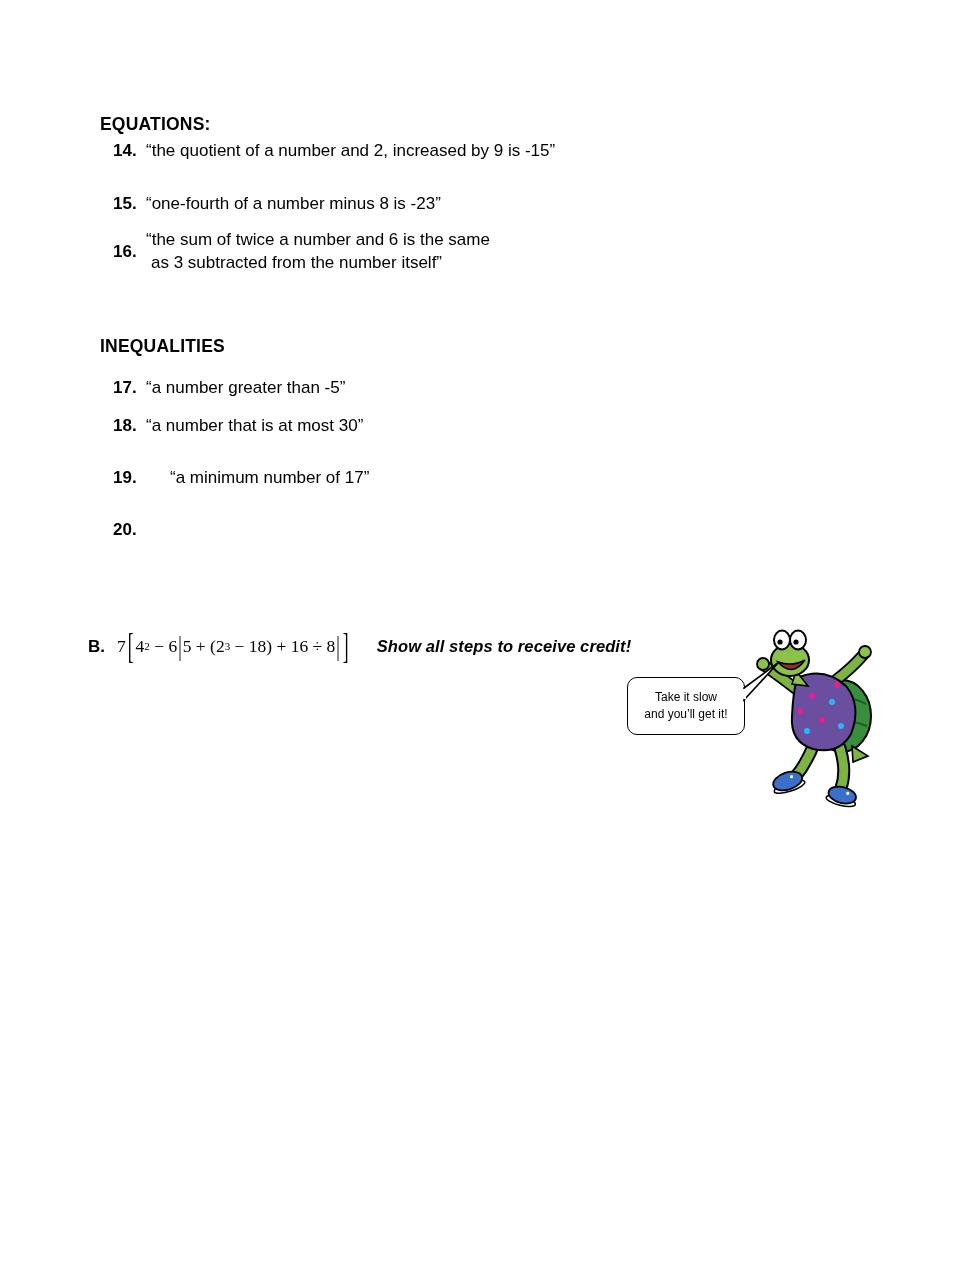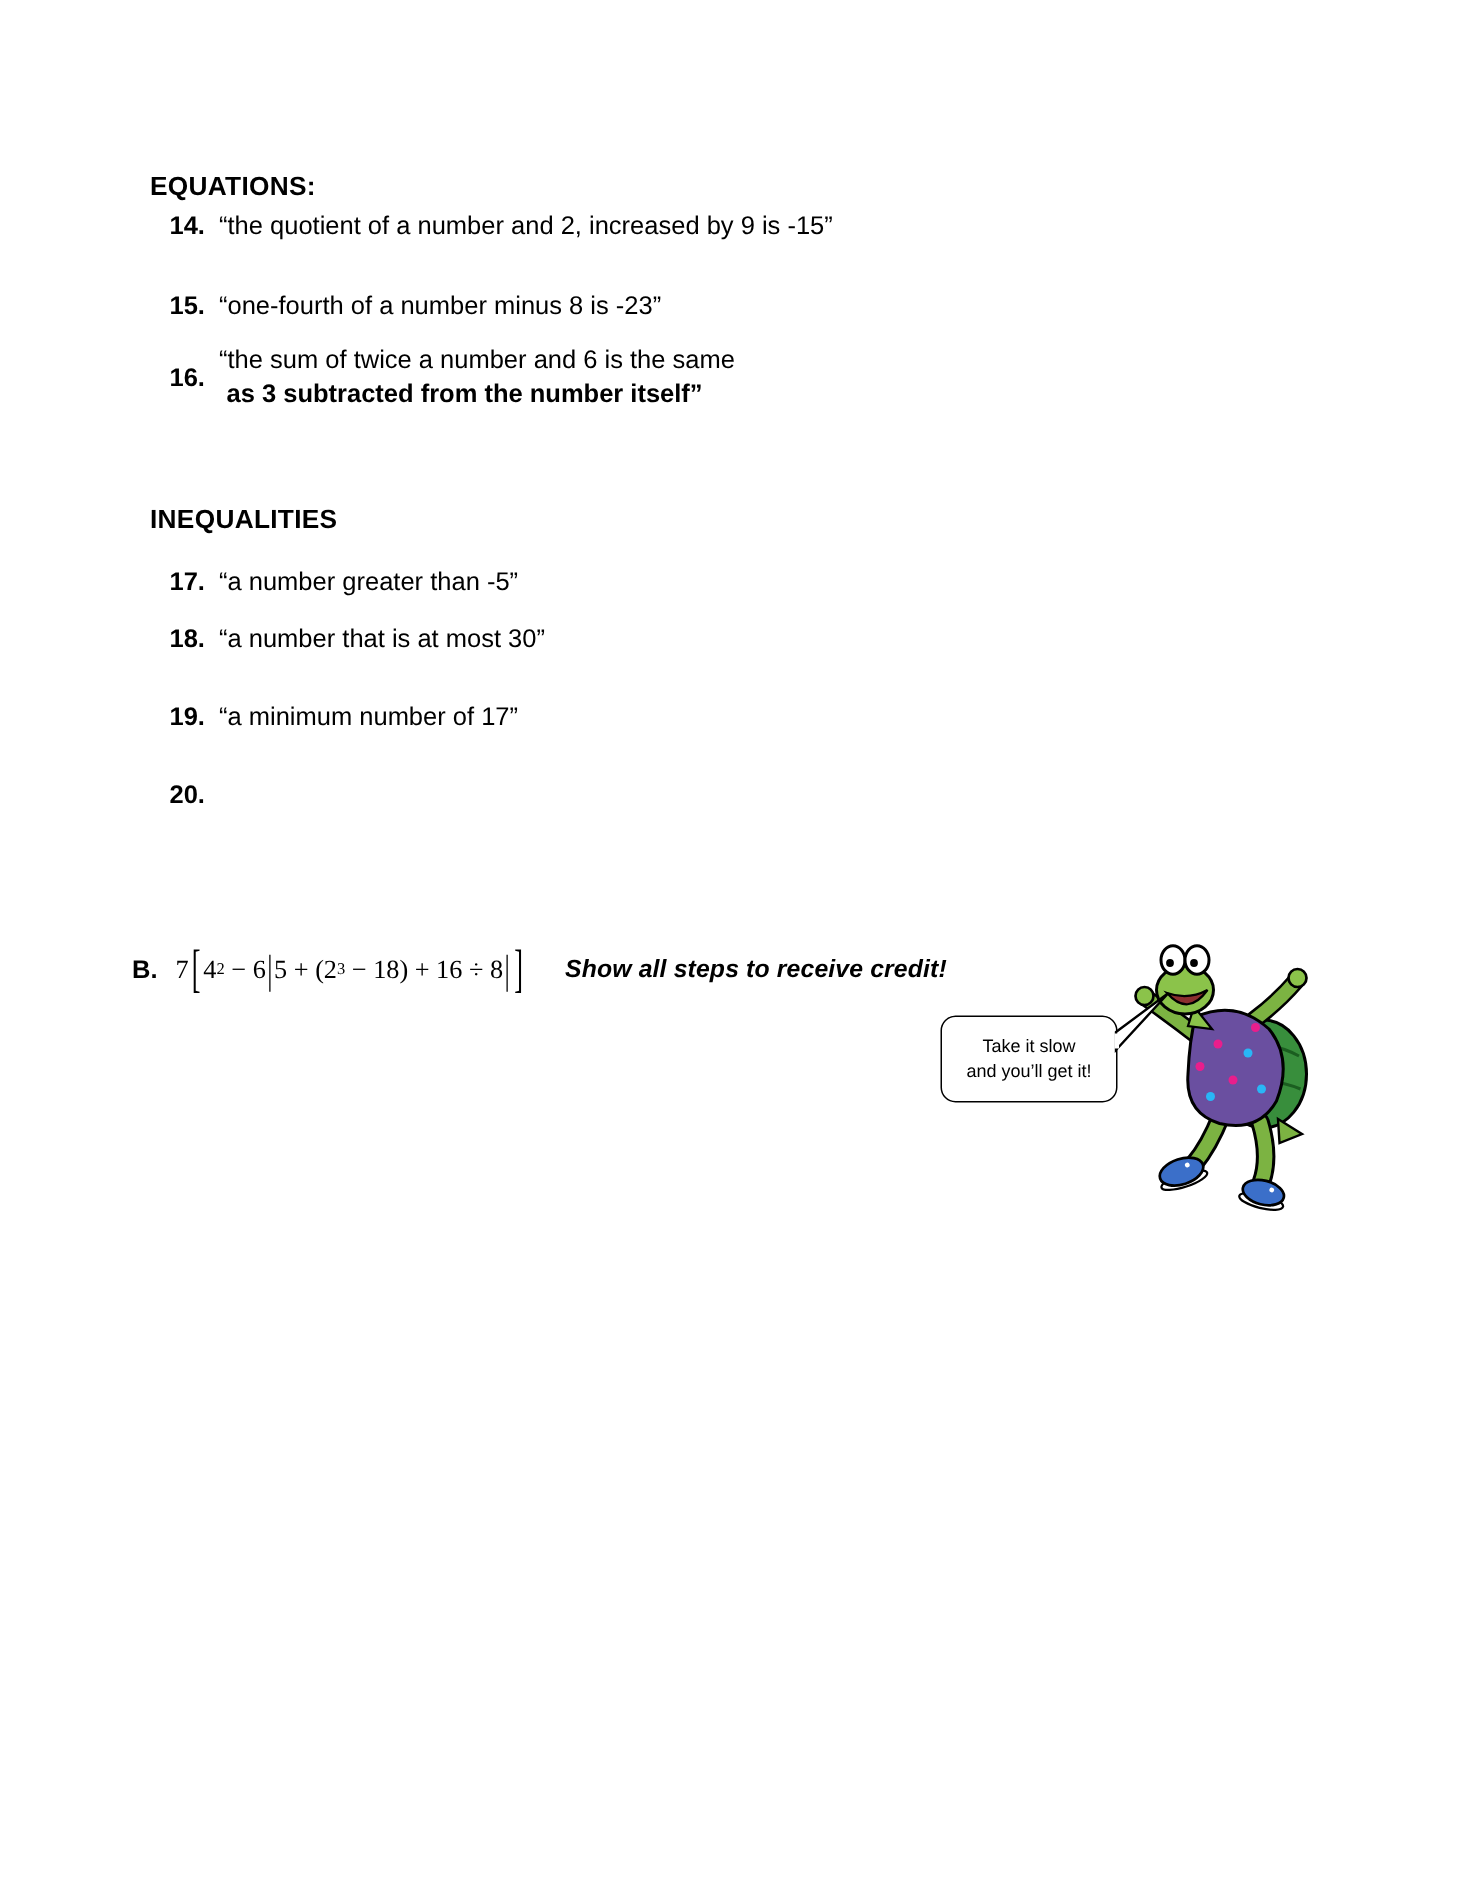--- a/index.html
+++ b/index.html
@@ -13,21 +13,21 @@
     overflow:hidden;
     margin-top:20px;
   }
   .abs { position:absolute; }
   .heading {
     font-size:17.5px; font-weight:bold; letter-spacing:0.2px;
   }
   .item { display:flex; font-size:17px; line-height:23px; }
   .item .num { font-weight:bold; width:33px; flex-shrink:0; }
   .item .txt { white-space:pre; }
-  .item .txt .cont { display:inline-block; margin-left:5px;font-weight:bold; }
+  .item .txt .cont { display:inline-block; margin-left:5px; }
 
   
   .part-b { display:flex; align-items:center; }
   .b-label { font-weight:bold; font-size:17px; margin-right:12px; }
   .expr {
     font-family:"Liberation Serif", serif;
     font-size:17.5px;
     display:flex; align-items:center;
     white-space:pre;
   }
@@ -95,21 +95,21 @@
   <div class="abs item" style="left:113px; top:356px;">
     <span class="num">17.</span>
     <span class="txt">“a number greater than -5”</span>
   </div>
 
   <div class="abs item" style="left:113px; top:394px;">
     <span class="num">18.</span>
     <span class="txt">“a number that is at most 30”</span>
   </div>
 
-  <div class="abs item" style="left:113px; top:446px;">
+  <div class="abs item" style="left:113px; top:446px;gap:24px;">
     <span class="num">19.</span>
     <span class="txt">“a minimum number of 17”</span>
   </div>
 
   <div class="abs item" style="left:113px; top:498px;">
     <span class="num">20.</span>
   </div>
 
   <div class="abs part-b" style="left:88px; top:616px;">
     <span class="b-label">B.</span>

